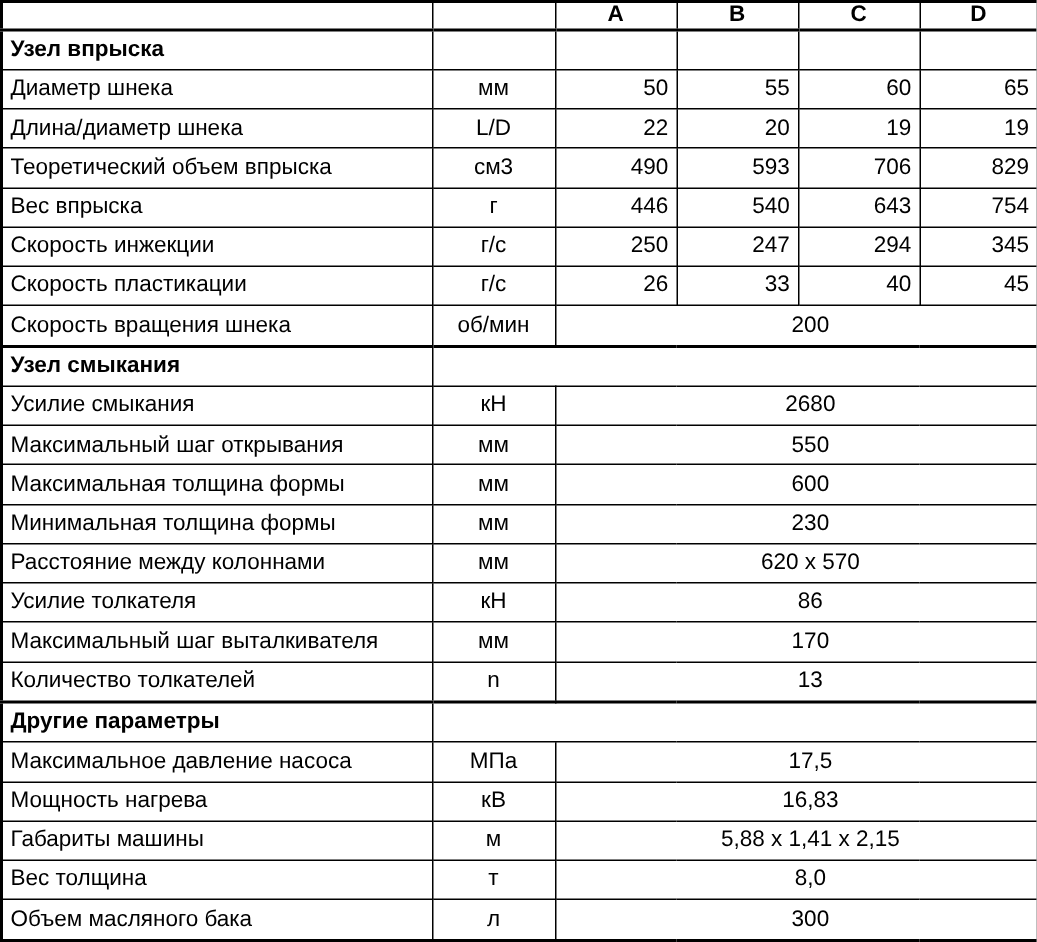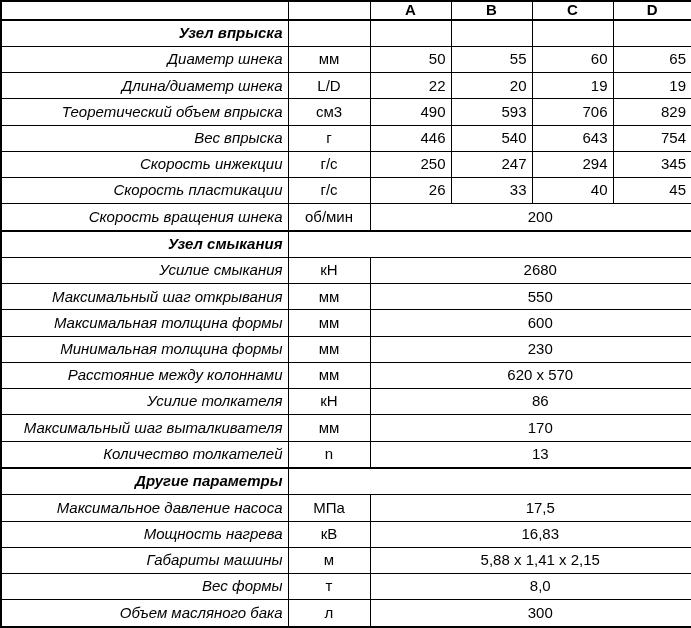--- a/index.html
+++ b/index.html
@@ -25,22 +25,21 @@
     white-space: nowrap;
     font-weight: normal;
     vertical-align: middle;
     line-height: 1.1;
   }
   table.spec th.colhead {
     font-weight: bold;
     text-align: center;
   }
   table.spec td.name {
-    text-align: right;
-    font-style: italic;
+    text-align: left;
   }
   table.spec td.bold {
     font-weight: bold;
   }
   table.spec td.unit {
     text-align: center;
   }
   table.spec td.num {
     text-align: right;
     margin-left: 40px;
@@ -194,21 +193,21 @@
         <td class="name">Мощность нагрева</td>
         <td class="unit">кВ</td>
         <td class="span" colspan="4">16,83</td>
       </tr>
       <tr class="data">
         <td class="name">Габариты машины</td>
         <td class="unit">м</td>
         <td class="span" colspan="4">5,88 x 1,41 x 2,15</td>
       </tr>
       <tr class="data">
-        <td class="name">Вес формы</td>
+        <td class="name">Вес толщина</td>
         <td class="unit">т</td>
         <td class="span" colspan="4">8,0</td>
       </tr>
       <tr class="data">
         <td class="name">Объем масляного бака</td>
         <td class="unit">л</td>
         <td class="span" colspan="4">300</td>
       </tr>
     </tbody>
 </table>

